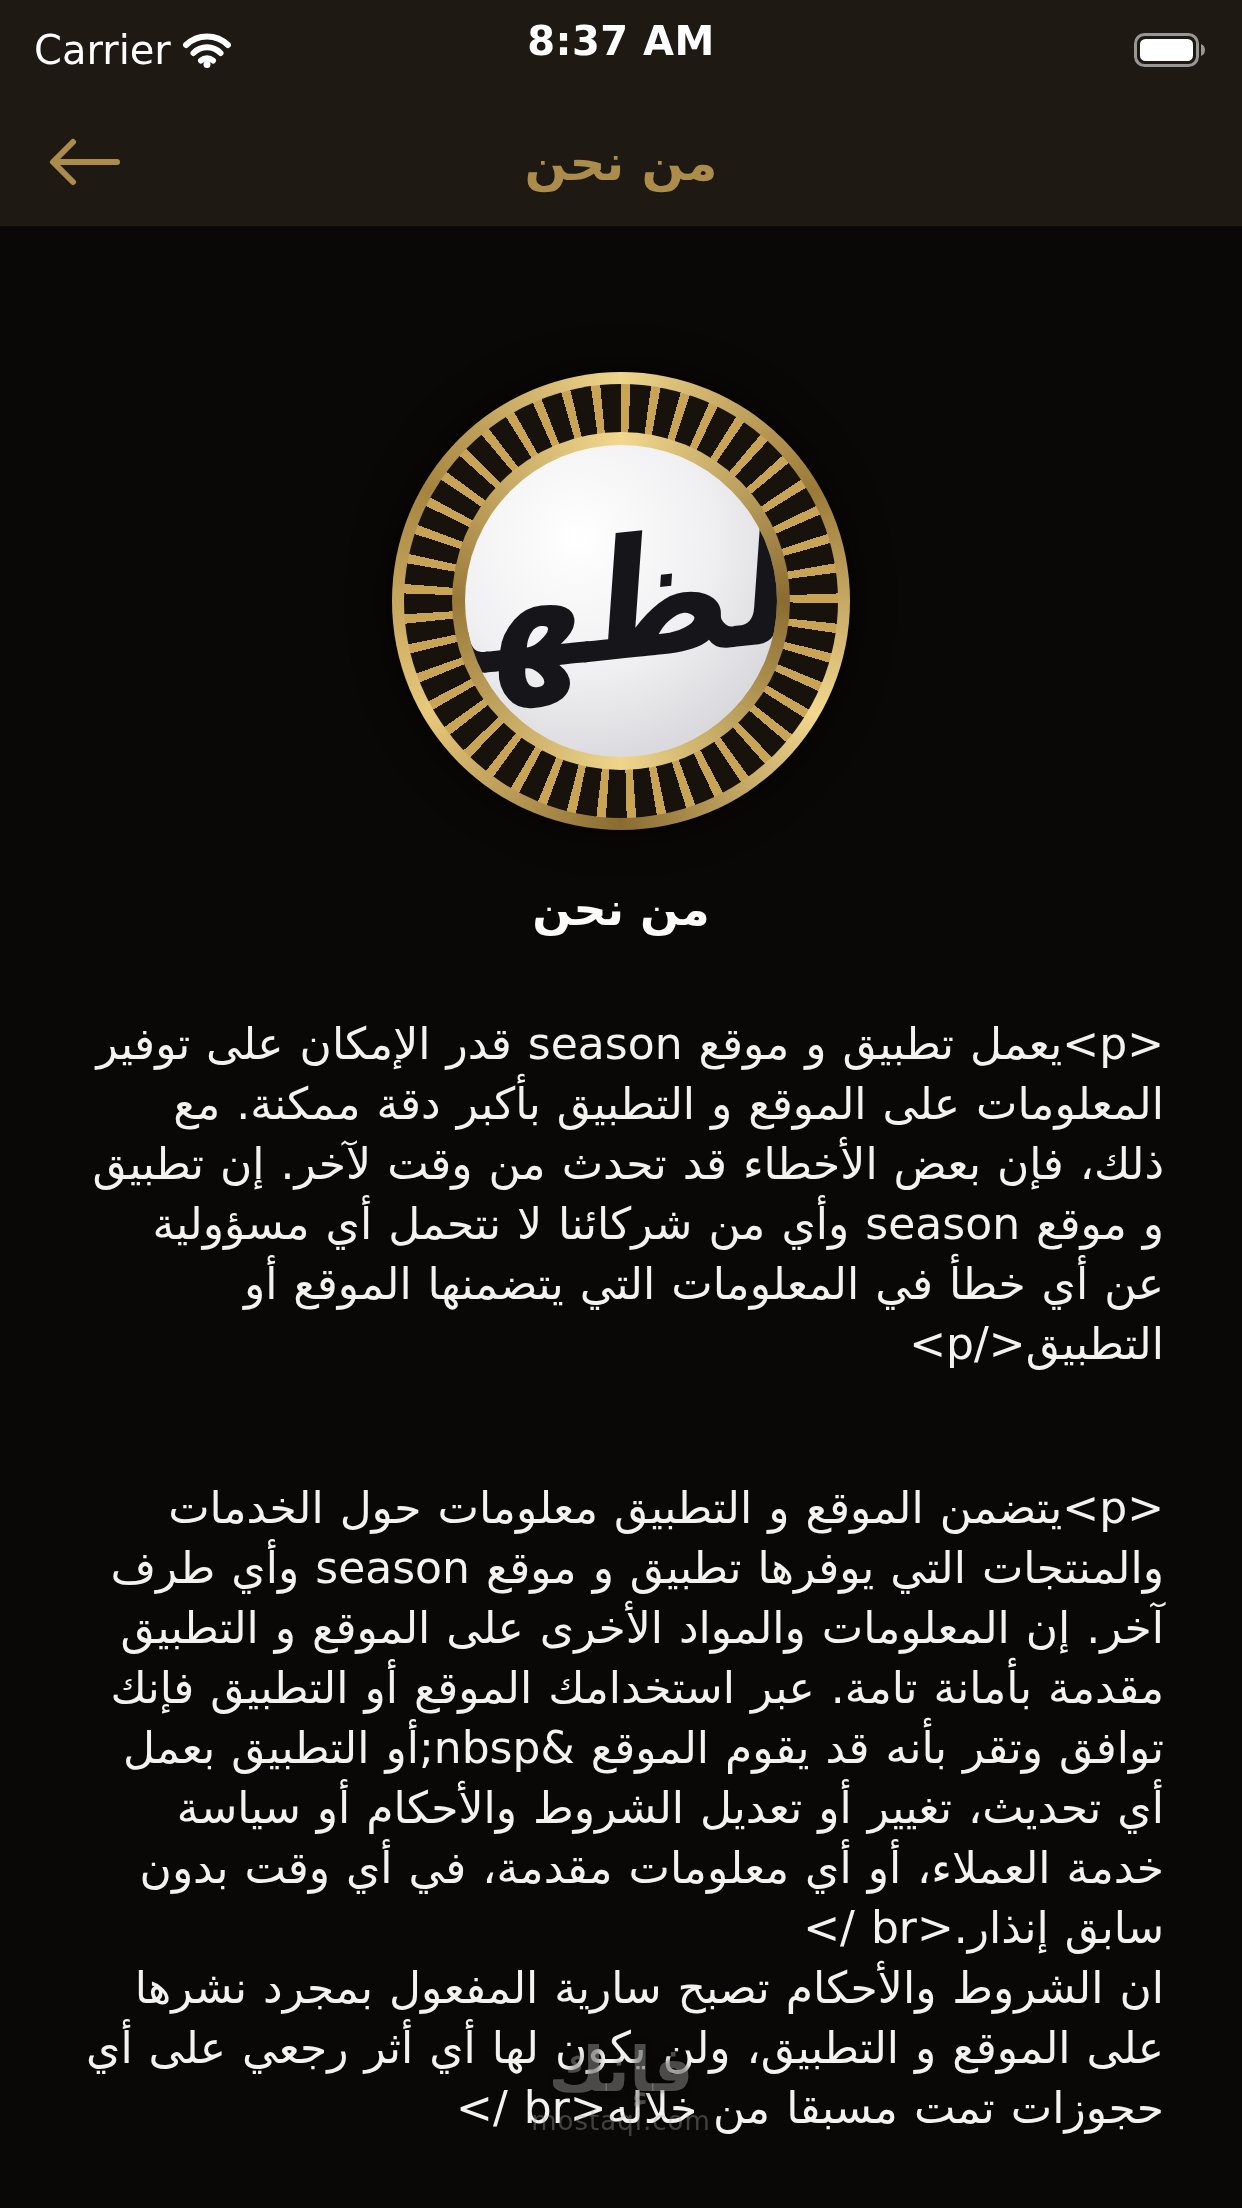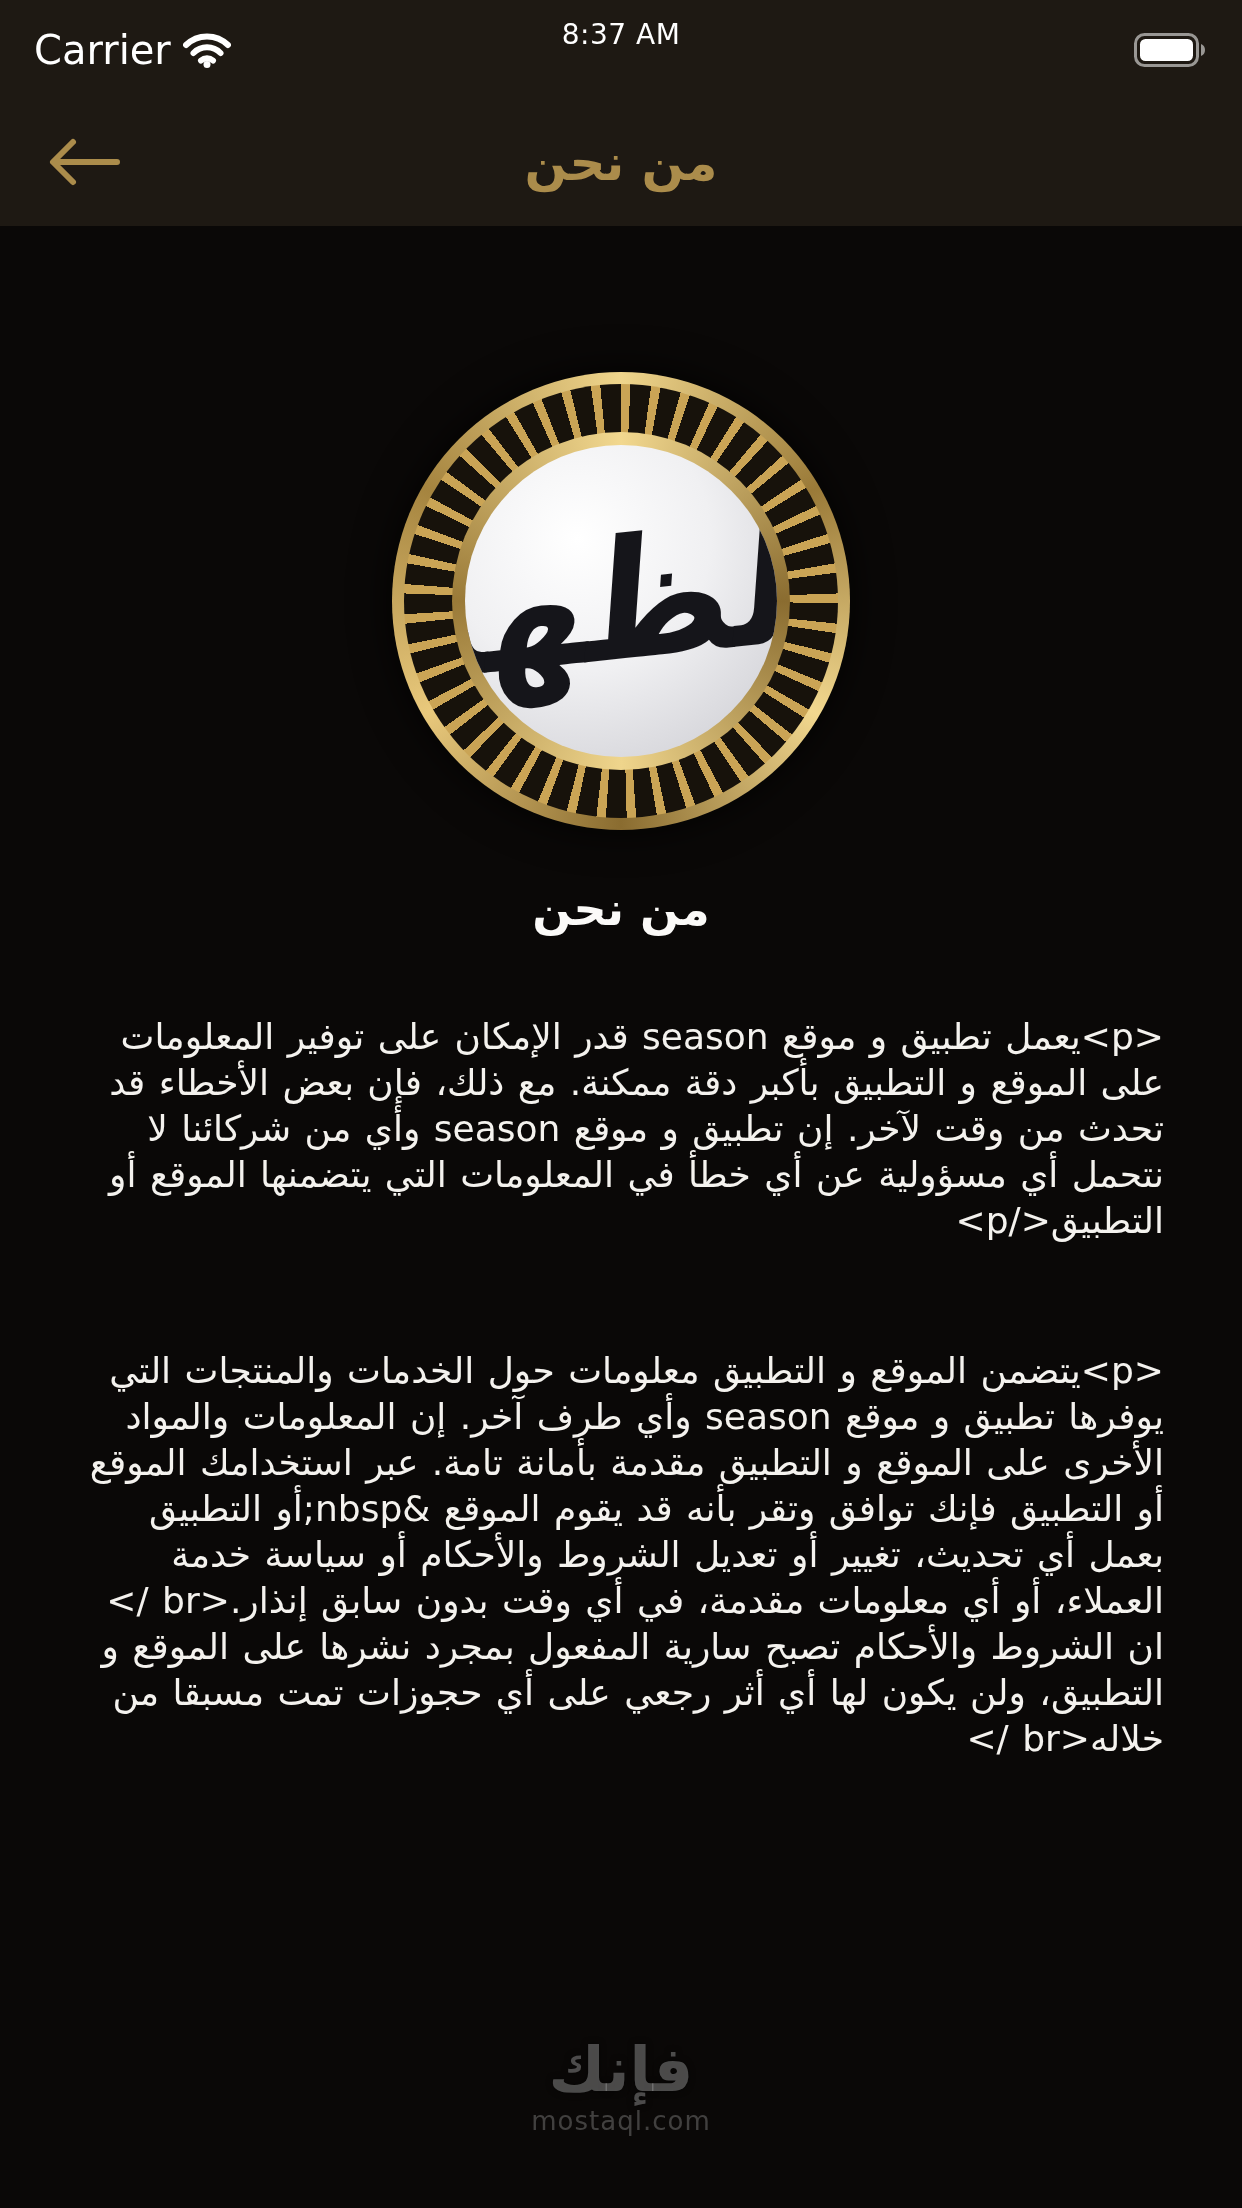--- a/index.html
+++ b/index.html
@@ -19,21 +19,21 @@
   }
   .statusbar{
     position:relative;height:72px;
     display:flex;align-items:center;
     padding:14px 34px 0 34px;
     font-size:40px;color:#ffffff;
   }
   .sb-left{display:flex;align-items:center;gap:12px;}
   .sb-time{
     position:absolute;left:0;right:0;top:18px;text-align:center;
-    font-weight:400;font-size:28px;letter-spacing:.5px;
+    font-weight:700;font-size:40px;letter-spacing:.5px;
   }
   .sb-right{margin-left:auto;display:flex;align-items:center;}
   .wifi-svg,.batt-svg{display:block;}
   .navbar{
     position:relative;height:154px;
     display:flex;align-items:center;justify-content:center;
   }
   .back-btn{
     position:absolute;left:36px;top:50%;transform:translateY(-50%);
     width:96px;height:80px;display:flex;align-items:center;justify-content:center;
@@ -85,21 +85,21 @@
     line-height:1;
   }
   
   .page-heading{
     margin-top:52px;
     text-align:center;
     font-size:46px;font-weight:700;color:#fbfaf8;
   }
   .para{
     margin-top:78px;
-    font-size:36px;line-height:46px;
+    font-size:44px;line-height:60px;
     color:#f4f2ee;
     white-space:pre-line;
     word-spacing:2px;
   }
   .para + .para{margin-top:104px;}
   
   .watermark{
     position:absolute;left:0;right:0;bottom:72px;
     text-align:center;pointer-events:none;z-index:8;
     direction:rtl;

